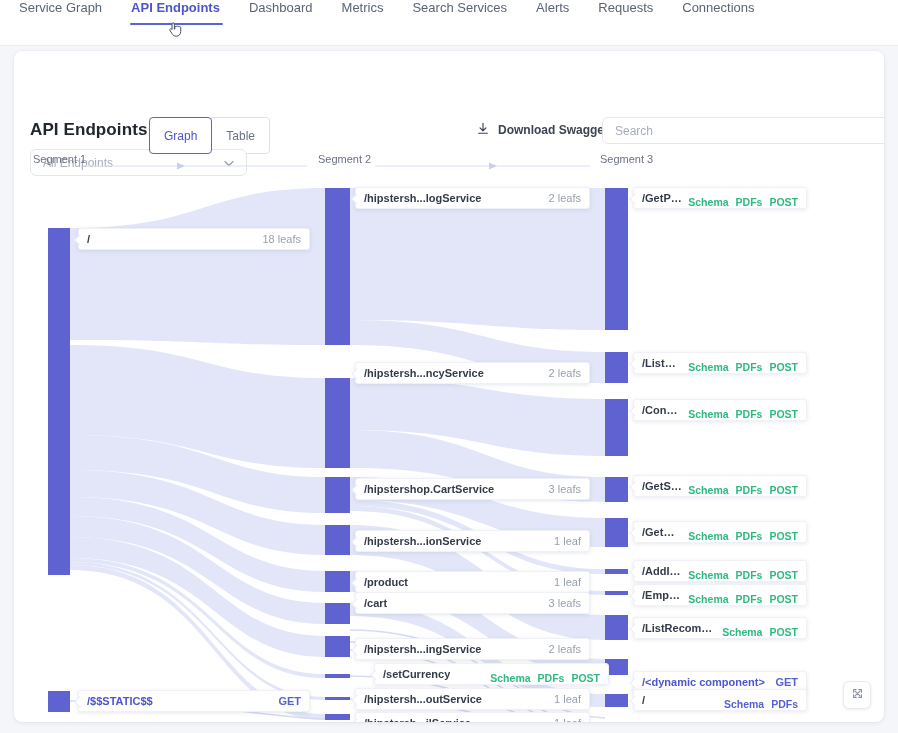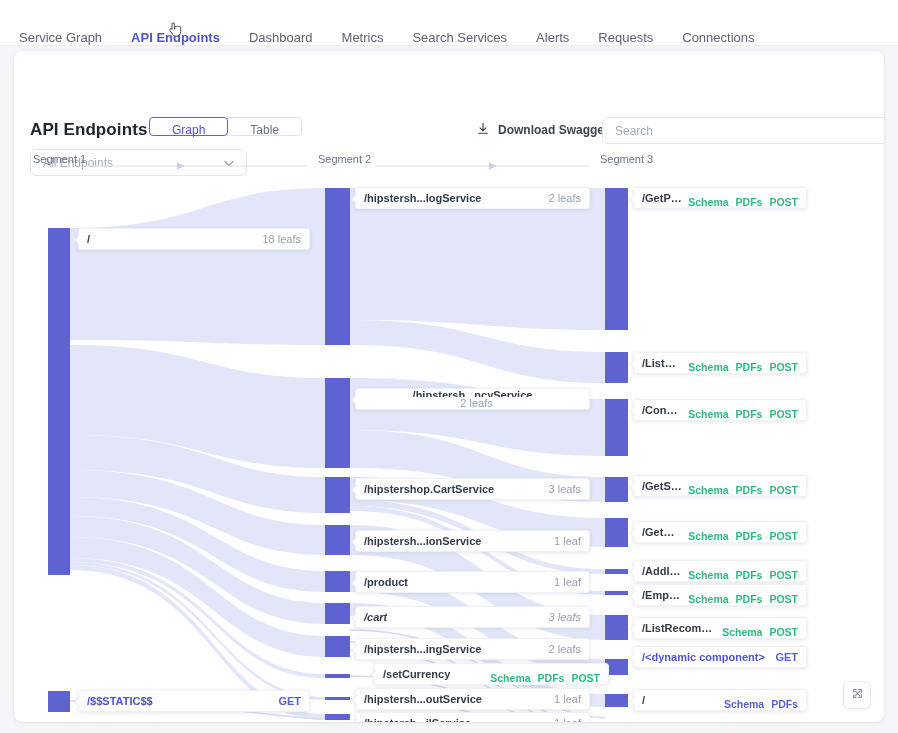--- a/index.html
+++ b/index.html
@@ -6,21 +6,21 @@
   html,body { margin:0; padding:0; }
   body {
     width:898px; height:733px; overflow:hidden; position:relative;
     background:#f5f6f9; font-family:"Liberation Sans", sans-serif;
     -webkit-font-smoothing:antialiased;
   }
   
   .topnav {
     position:absolute; top:0; left:0; width:898px; height:46px;
     background:#fff; border-bottom:1px solid #eceef3;
-    display:flex; align-items:flex-end; gap:29px; padding-left:19px;
+    display:flex; align-items:flex-start; gap:29px; padding-left:19px;
   }
   .nav-item {
     font-size:13px; color:#5b6473; cursor:pointer; position:relative;
     white-space:nowrap;
   }
   .nav-item.active { color:#4c55cb; font-weight:700; }
   .nav-item.active::after {
     content:""; position:absolute; left:-1px; right:-3px; bottom:-10px;
     height:2px; background:#5a63d8; border-radius:1px;
   }
@@ -31,21 +31,21 @@
     background:#fff; border-radius:8px;
     box-shadow:0 1px 4px rgba(25,35,65,.08), 0 0 0 1px rgba(25,35,65,.02);
     overflow:hidden;
   }
   .panel-title {
     position:absolute; left:16px; top:69px; font-size:17px; font-weight:700;
     color:#20262f; letter-spacing:.1px;
   }
   .toggle-group { position:absolute; left:135px; top:66px; display:flex; }
   .toggle-btn {
-    height:19px; padding:0 22px; font-size:12px; line-height:24px;
+    height:37px; padding:0 14px; font-size:12px; line-height:24px;
     background:#fff; border:1px solid #dfe2e9; color:#6a7384; cursor:pointer;
     white-space:nowrap;
   }
   .toggle-btn:first-child { border-radius:4px 0 0 4px; }
   .toggle-btn:last-child  { border-radius:0 4px 4px 0; margin-left:-1px; }
   .toggle-btn.active {
     color:#4c55cb; border:1px solid #5a63d8; border-radius:4px; z-index:2;
   }
   .download {
     position:absolute; left:462px; top:70px; display:flex; align-items:center;
@@ -212,41 +212,41 @@
       <div class="node" style="left: 64px; top: 510px; width: 232px;">
         <span class="lbl accent">/$$STATIC$$</span>
         <span class="method">GET</span>
       </div>
       <div class="bar" style="left: 311px; top: 8px; width: 25px; height: 157px;"></div>
       <div class="node" style="left: 341px; top: 7px; width: 235px;">
         <span class="lbl">/hipstersh...logService</span>
         <span class="leafs">2 leafs</span>
       </div>
       <div class="bar" style="left: 311px; top: 198px; width: 25px; height: 90px;"></div>
-      <div class="node" style="left: 341px; top: 208px; width: 235px; flex-direction: column;">
+      <div class="node" style="left: 341px; top: 182px; width: 235px;">
         <span class="lbl">/hipstersh...ncyService</span>
         <span class="leafs">2 leafs</span>
       </div>
       <div class="bar" style="left: 311px; top: 297px; width: 25px; height: 36px;"></div>
       <div class="node" style="left: 341px; top: 298px; width: 235px;">
         <span class="lbl">/hipstershop.CartService</span>
         <span class="leafs">3 leafs</span>
       </div>
       <div class="bar" style="left: 311px; top: 345px; width: 25px; height: 30px;"></div>
       <div class="node" style="left: 341px; top: 350px; width: 235px;">
         <span class="lbl">/hipstersh...ionService</span>
         <span class="leafs">1 leaf</span>
       </div>
       <div class="bar" style="left: 311px; top: 391px; width: 25px; height: 21px;"></div>
       <div class="node" style="left: 341px; top: 391px; width: 235px;">
         <span class="lbl">/product</span>
         <span class="leafs">1 leaf</span>
       </div>
       <div class="bar" style="left: 311px; top: 423px; width: 25px; height: 21px;"></div>
-      <div class="node" style="left: 341px; top: 426px; width: 235px; font-style: italic;">
+      <div class="node" style="left: 341px; top: 412px; width: 235px;">
         <span class="lbl">/cart</span>
         <span class="leafs">3 leafs</span>
       </div>
       <div class="bar" style="left: 311px; top: 456px; width: 25px; height: 21px;"></div>
       <div class="node" style="left: 341px; top: 458px; width: 235px;">
         <span class="lbl">/hipstersh...ingService</span>
         <span class="leafs">2 leafs</span>
       </div>
       <div class="bar" style="left: 311px; top: 494px; width: 25px; height: 4px;"></div>
       <div class="node" style="left: 360px; top: 483px; width: 235px;">
@@ -332,21 +332,21 @@
       </div>
       <div class="bar" style="left: 591px; top: 435px; width: 23px; height: 25px;"></div>
       <div class="node" style="left: 619px; top: 437px; width: 174px;">
         <span class="lbl">/ListRecommendations</span>
         <span class="links">
           <span class="link green">Schema</span>
           <span class="link green">POST</span>
         </span>
       </div>
       <div class="bar" style="left: 591px; top: 479px; width: 23px; height: 16px;"></div>
-      <div class="node" style="left: 619px; top: 466px; width: 174px; text-align: right;">
+      <div class="node" style="left: 619px; top: 491px; width: 174px; text-align: right;">
         <span class="lbl accent">/&lt;dynamic component&gt;</span>
         <span class="method">GET</span>
       </div>
       <div class="bar" style="left: 591px; top: 514px; width: 23px; height: 13px;"></div>
       <div class="node" style="left: 619px; top: 509px; width: 174px;">
         <span class="lbl">/</span>
         <span class="links">
           <span class="link blue">Schema</span>
           <span class="link blue">PDFs</span>
         </span>

